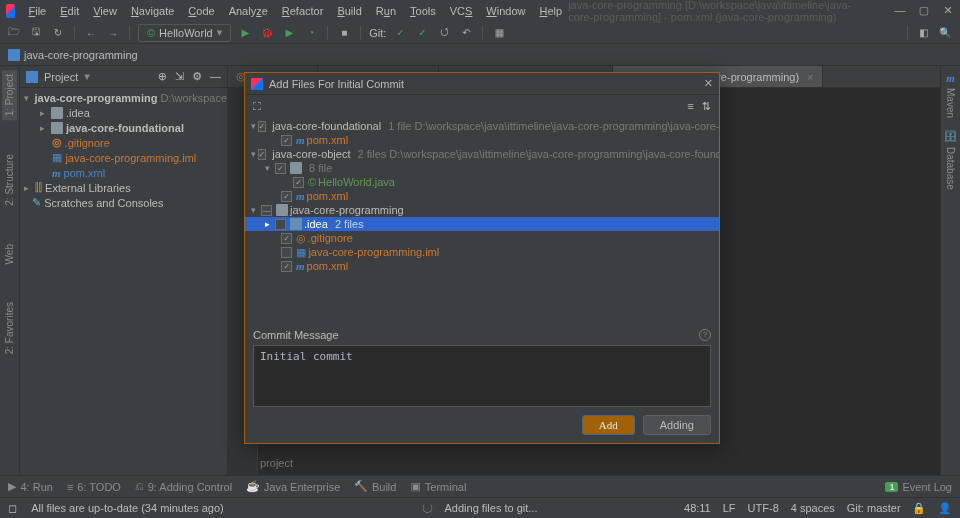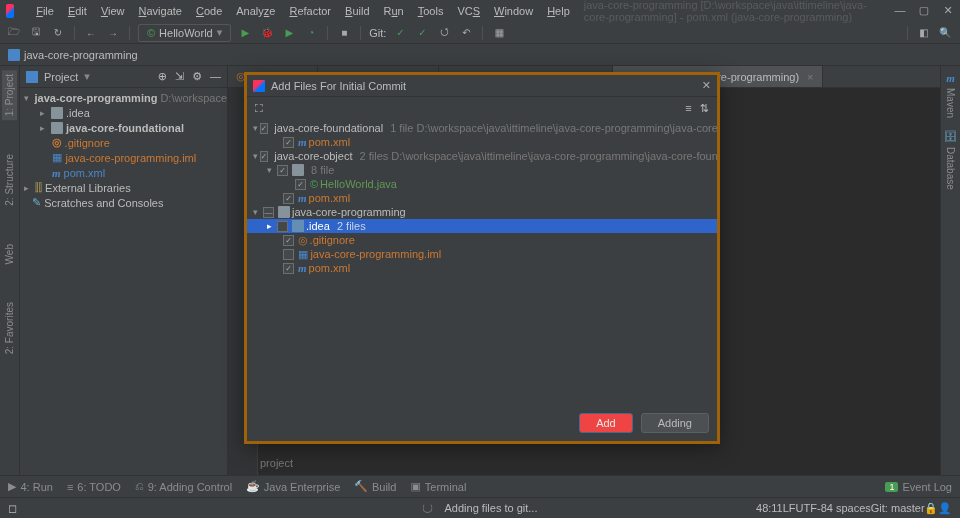--- a/index.html
+++ b/index.html
@@ -1,17 +1,17 @@
 <!DOCTYPE html>
 <html><head>
 <meta charset="utf-8">
 <style>
 * { margin: 0; padding: 0; box-sizing: border-box; font-family: "Segoe UI", Arial, sans-serif; font-size: 11px; }
 body { width: 960px; height: 518px; background: #3c3f41; color: #bbbbbb; overflow: hidden; position: relative; }
-.title-bar { height: 22px; background: #3c3f41; display: flex; align-items: center; padding: 0 6px; gap: 8px; }
+.title-bar { height: 22px; background: #3c3f41; display: flex; align-items: center; padding: 0 6px; }
 .title-bar .icon-logo { width: 14px; height: 14px; background: linear-gradient(135deg,#fe315d 40%,#0074ff 60%); border-radius: 2px; margin-right: 8px; }
 .menu-bar { display: flex; gap: 2px; }
 .menu-item { padding: 2px 6px; cursor: pointer; }
 .menu-item u { text-decoration: underline; }
 .title-right { margin-left: auto; display: flex; align-items: center; gap: 14px; color: #595b5d; }
 .win-btns { display: flex; gap: 12px; margin-left: 10px; }
 .win-btn { width: 12px; height: 12px; color: #a9a9a9; text-align: center; line-height: 10px; }
 .toolbar { height: 22px; background: #3c3f41; border-bottom: 1px solid #323232; display: flex; align-items: center; padding: 0 6px; gap: 6px; }
 .tb-icon { width: 16px; height: 16px; display: inline-flex; align-items: center; justify-content: center; color: #a9a9a9; font-size: 10px; }
 .tb-sep { width: 1px; height: 14px; background: #515151; margin: 0 2px; }
@@ -38,47 +38,47 @@
 .orange-text { color: #cc7832; }
 .grey-text { color: #787878; }
 .editor { flex: 1; background: #2b2b2b; display: flex; flex-direction: column; position: relative; }
 .tabs { height: 22px; background: #3c3f41; border-bottom: 1px solid #323232; display: flex; align-items: stretch; }
 .tab { display: flex; align-items: center; padding: 0 8px; gap: 4px; border-right: 1px solid #323232; cursor: pointer; }
 .tab.active { background: #4e5254; }
 .tab .x { color: #7a7a7a; margin-left: 4px; }
 .editor-body { flex: 1; position: relative; background: #2b2b2b; }
 .gutter-num { position: absolute; left: 0; top: 0; bottom: 0; width: 30px; background: #313335; border-right: 1px solid #3c3f41; color: #606366; padding: 4px 4px; text-align: right; line-height: 14px; font-family: monospace; }
 .editor-content { position: absolute; left: 32px; bottom: 6px; color: #787878; }
-.dialog { position: absolute; left: 244px; top: 72px; width: 476px; height: 372px; background: #3c3f41; border: 3px solid #a16207; box-shadow: 0 4px 20px rgba(0,0,0,0.4); display: flex; flex-direction: column; z-index: 10; }
+.dialog { position: absolute; left: 244px; top: 72px; width: 476px; height: 372px; background: #3c3f41; border: 1px solid #a16207; box-shadow: 0 4px 20px rgba(0,0,0,0.4); display: flex; flex-direction: column; z-index: 10; }
 .dlg-header { height: 22px; display: flex; align-items: center; padding: 0 6px; background: #3c3f41; border-bottom: 1px solid #323232; }
 .dlg-header .logo-sm { width: 12px; height: 12px; background: linear-gradient(135deg,#fe315d 40%,#0074ff 60%); border-radius: 1px; margin-right: 6px; }
 .dlg-close { margin-left: auto; color: #a9a9a9; cursor: pointer; }
 .dlg-toolbar { height: 22px; display: flex; align-items: center; padding: 0 8px; gap: 8px; }
 .dlg-toolbar-right { margin-left: auto; display: flex; gap: 8px; }
 .dlg-tree { flex: 1; overflow: hidden; padding: 2px 0; }
 .dlg-row { display: flex; align-items: center; height: 14px; padding: 0 6px; white-space: nowrap; gap: 2px; }
 .dlg-row.selected { background: #2f65ca; color: #fff; }
 .chk { width: 11px; height: 11px; border: 1px solid #6e6e6e; background: #43494a; display: inline-flex; align-items: center; justify-content: center; font-size: 8px; color: #a9a9a9; margin-right: 2px; }
 .chk.checked::after { content: "✓"; }
 .file-green { color: #629755; }
 .file-red { color: #cc7832; }
 .m-icon { color: #4a86c7; font-weight: bold; font-style: italic; font-family: serif; }
 .commit-label { padding: 4px 8px; display: flex; align-items: center; }
 .commit-help { margin-left: auto; width: 12px; height: 12px; border: 1px solid #777; border-radius: 50%; text-align: center; line-height: 10px; font-size: 8px; color: #888; }
 .commit-box { margin: 0 8px; height: 62px; background: #2b2b2b; border: 1px solid #555; padding: 4px 6px; color: #a9b7c6; font-family: monospace; font-size: 11px; }
 .dlg-buttons { display: flex; justify-content: flex-end; gap: 8px; padding: 8px; }
 .btn { padding: 3px 16px; background: #4c5052; border: 1px solid #5e6060; border-radius: 3px; cursor: pointer; }
-.btn.primary { background: #ef4444; border-color: #4a688c; color: #e8e8e8; }
+.btn.primary { background: #a16207; border-color: #4a688c; color: #e8e8e8; font-family: Liberation Serif, serif; }
 .bottom-bar { height: 22px; background: #3c3f41; border-top: 1px solid #323232; display: flex; align-items: center; padding: 0 8px; gap: 14px; }
 .bb-item { display: flex; align-items: center; gap: 4px; color: #8c8c8c; cursor: pointer; }
 .bb-right { margin-left: auto; display: flex; gap: 4px; }
 .badge { background: #499c54; color: #fff; padding: 0 4px; border-radius: 2px; font-size: 9px; }
 .status-bar { height: 21px; background: #3c3f41; border-top: 1px solid #323232; display: flex; align-items: center; padding: 0 8px; gap: 14px; font-size: 10px; }
 .sb-center { position: absolute; left: 50%; transform: translateX(-50%); display: flex; align-items: center; gap: 12px; }
-.sb-right { margin-left: auto; display: flex; }
+.sb-right { margin-left: auto; display: flex; gap: 12px; }
 .spinner { width: 10px; height: 10px; border: 1px solid #777; border-top-color: transparent; border-radius: 50%; }
 </style>
 </head>
 <body>
 
 <div class="title-bar">
   <span class="icon-logo"></span>
   <div class="menu-bar">
     <span class="menu-item"><u>F</u>ile</span>
     <span class="menu-item"><u>E</u>dit</span>
@@ -289,20 +289,25 @@
         <span class="chk"></span>
         <span class="file-blue">▦</span>
         <span class="file-red">java-core-programming.iml</span>
       </div>
     <div class="dlg-row" style="padding-left:36px">
         <span class="chk checked"></span>
         <span class="m-icon">m</span>
         <span class="file-red">pom.xml</span>
       </div>
   </div>
+  <div class="commit-label">
+    <span>Commit Message</span>
+    <span class="commit-help">?</span>
+  </div>
+  <div class="commit-box">Initial commit</div>
   <div class="dlg-buttons">
     <span class="btn primary">Add</span>
     <span class="btn">Adding</span>
   </div>
 </div>
 
 <div class="bottom-bar">
   <span class="bb-item">▶ <span>4: Run</span></span>
   <span class="bb-item">≡ <span>6: TODO</span></span>
   <span class="bb-item">⎌ <span>9: Adding Control</span></span>
@@ -312,20 +317,21 @@
   <div class="bb-right">
     <span class="bb-item">
         <span class="badge">1</span> 
         <span>Event Log</span>
       </span>
   </div>
 </div>
 
 <div class="status-bar">
   <span>◻</span>
+  <span>All files are up-to-date (34 minutes ago)</span>
   <div class="sb-center">
     <span class="spinner"></span>
     <span>Adding files to git...</span>
   </div>
   <div class="sb-right">
     <span>48:11</span>
     <span>LF</span>
     <span>UTF-8</span>
     <span>4 spaces</span>
     <span>Git: master</span>

